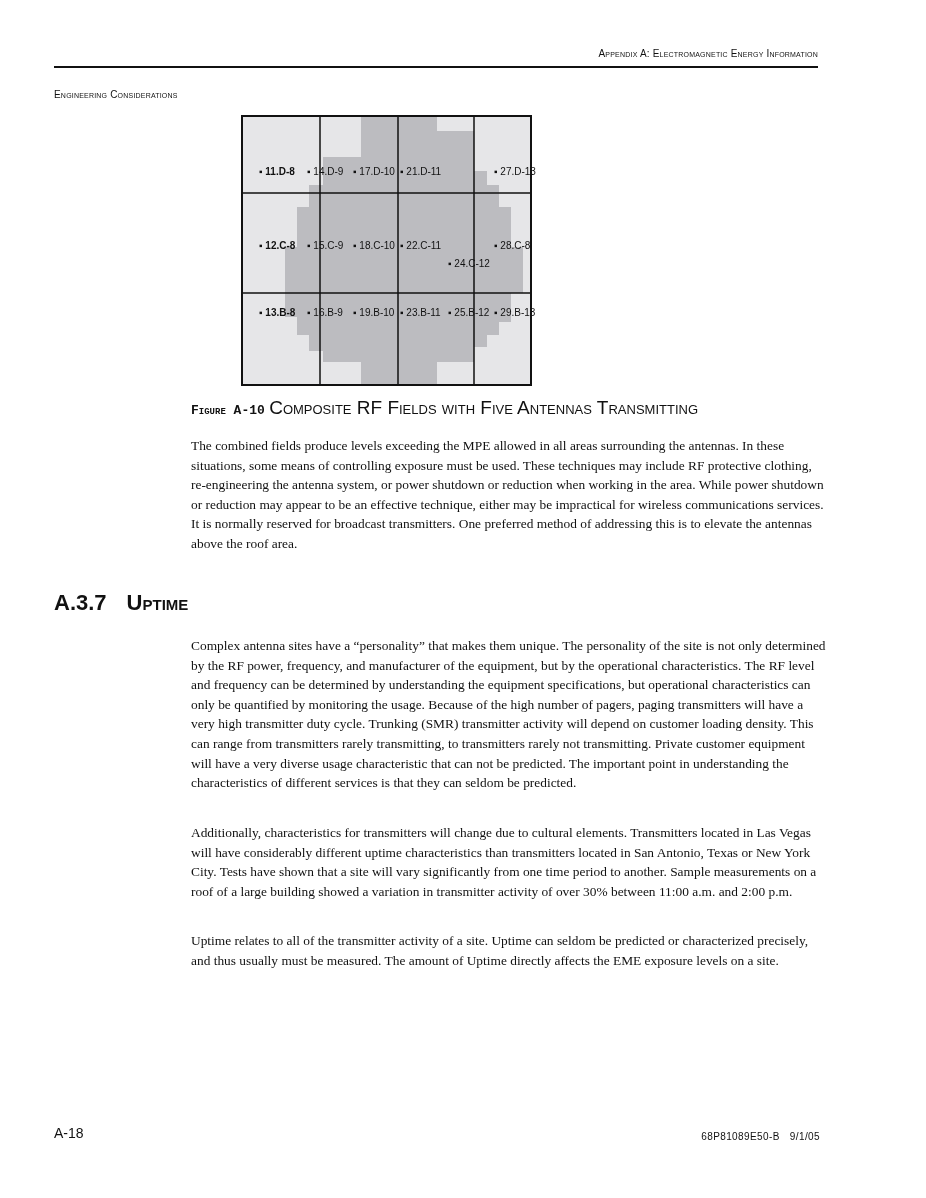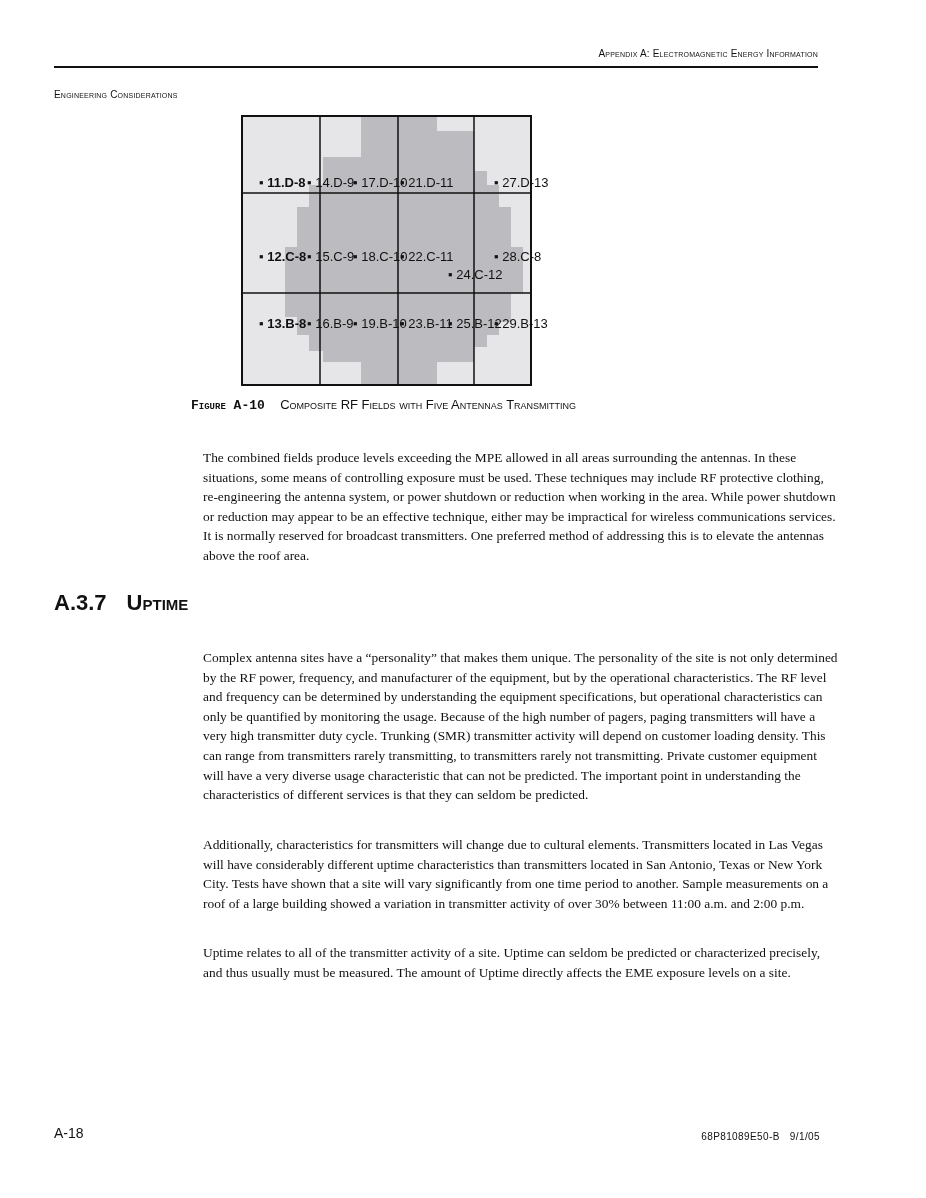--- a/index.html
+++ b/index.html
@@ -5,28 +5,28 @@
   html, body { margin:0; padding:0; background:#ffffff; }
   body { width:926px; height:1198px; position:relative; overflow:hidden; color:#111; }
   .hdr { position:absolute; top:48px; font-family:"Liberation Sans", sans-serif; font-size:10px; letter-spacing:0.2px; font-variant:small-caps; text-transform:none; }
   .hdr-left { left:54px;margin-top:41px; }
   .hdr-right { right:108px; }
   .hdr-rule { position:absolute; top:66px; left:54px; width:764px; height:2px; background:#111; }
   .figure { position:absolute; left:241px; top:115px; width:291px; height:271px; border:2px solid #111; background:#e6e6e8; box-sizing:border-box; }
   .figure svg { position:absolute; left:0; top:0; }
   .caption { position:absolute; left:191px; top:397px; font-family:"Liberation Sans", sans-serif; font-size:12px; }
   .caption .fig-label { font-weight:bold; font-variant:small-caps; font-size:13px;font-family:Liberation Mono, monospace; }
-  .caption .fig-title { font-variant:small-caps; font-size:13px; margin-left:12px; }
-  .para { position:absolute; left:191px; width:636px; font-family:"Liberation Serif", serif; font-size:13.4px; line-height:19.6px; text-align:left; margin:12px; }
+  .caption .fig-title { font-variant:small-caps; font-size:19px; margin-left:1px; }
+  .para { position:absolute; left:191px; width:636px; font-family:"Liberation Serif", serif; font-size:13.4px; line-height:19.6px; text-align:left; margin:0; }
   .h2 { position:absolute; left:54px; top:590px; font-family:"Liberation Sans", sans-serif; font-weight:bold; font-size:22px; }
   .h2 .title { font-variant:small-caps; margin-left:20px; }
   .foot-left { position:absolute; left:54px; top:1125px; font-family:"Liberation Sans", sans-serif; font-weight:normal; font-size:14px; }
   .foot-right { position:absolute; right:106px; top:1131px; font-family:"Liberation Sans", sans-serif; font-size:10px; letter-spacing:0.4px; }
   .foot-right span + span { margin-left:10px; }
-  .lbl { position:absolute; font-family:"Liberation Sans", sans-serif; font-size:13px; color:#111; white-space:nowrap;margin-top:9px; }
+  .lbl { position:absolute; font-family:"Liberation Sans", sans-serif; font-size:10px; color:#111; white-space:nowrap; }
   .lbl.bold { font-weight:bold; }
 </style>
 </head>
 <body>
 
 <div class="hdr hdr-left">Engineering Considerations</div>
 <div class="hdr hdr-right">Appendix A: Electromagnetic Energy Information</div>
 <div class="hdr-rule"></div>
 
 <div class="figure">

